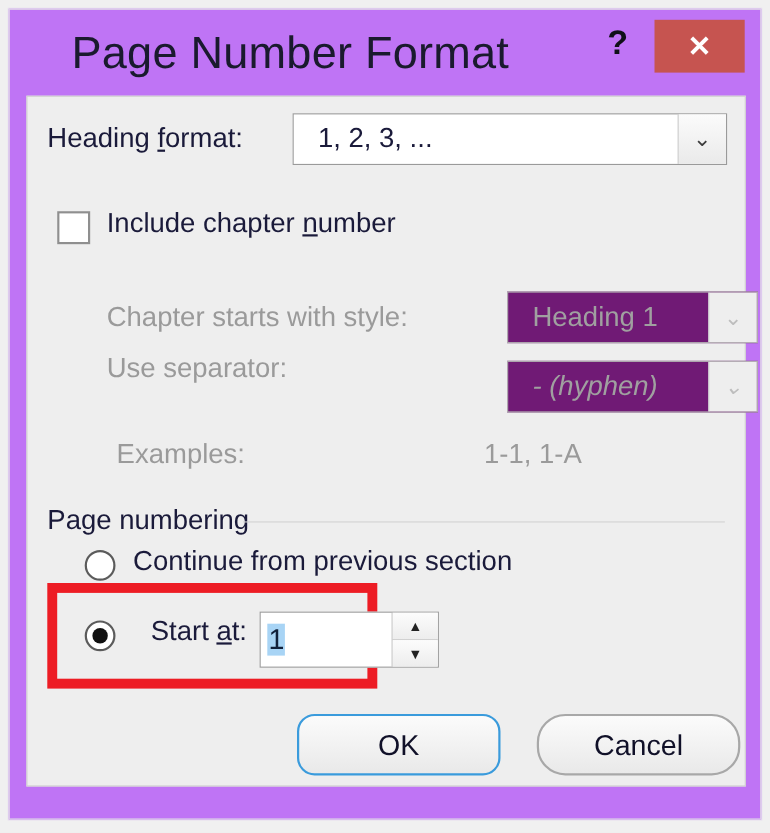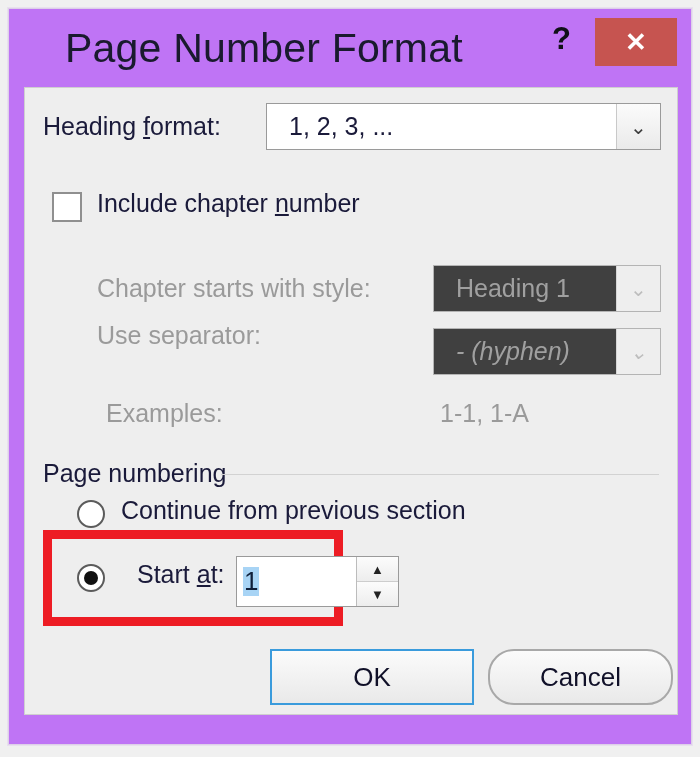--- a/index.html
+++ b/index.html
@@ -101,21 +101,21 @@
     width: 44px;
     background: linear-gradient(#fbfbfb, #eaeaea);
     border-left: 1px solid #c9c9c9;
     display: flex;
     align-items: center;
     justify-content: center;
     color: #3c3c3c;
     font-size: 20px;
     cursor: pointer;
   }
-  .combo.disabled { background: #404040; border-color: #b4b4b4; }
+  .combo.disabled { background: #701a75; border-color: #b4b4b4; margin-left: 28px; }
   .combo.disabled .val { color: #a0a0a0; }
   .combo.disabled .arrow { background: #eeeeee; color: #bdbdbd; border-left-color: #d6d6d6; }
 
   
   .checkbox {
     position: absolute;
     width: 30px; height: 30px;
     background: #ffffff;
     border: 2px solid #8f8f8f;
     cursor: pointer;
@@ -264,17 +264,17 @@
     <div id="spinner" style="left:211px; top:468px; width:163px; height:51px; z-index:6;">
       <div class="field">
         <span class="sel">1</span>
       </div>
       <div class="btns">
         <div>▲</div>
         <div>▼</div>
       </div>
     </div>
 
-    <div class="btn" id="ok-btn" style="left:245px; top:561px; width:204px;">OK</div>
+    <div class="btn" id="ok-btn" style="left:245px; top:561px; width:185px;border-radius:16px;">OK</div>
     <div class="btn" id="cancel-btn" style="left:463px; top:561px; width:185px;border-radius:26px;">Cancel</div>
 
   </div>
 </div>
 
 </body></html>

